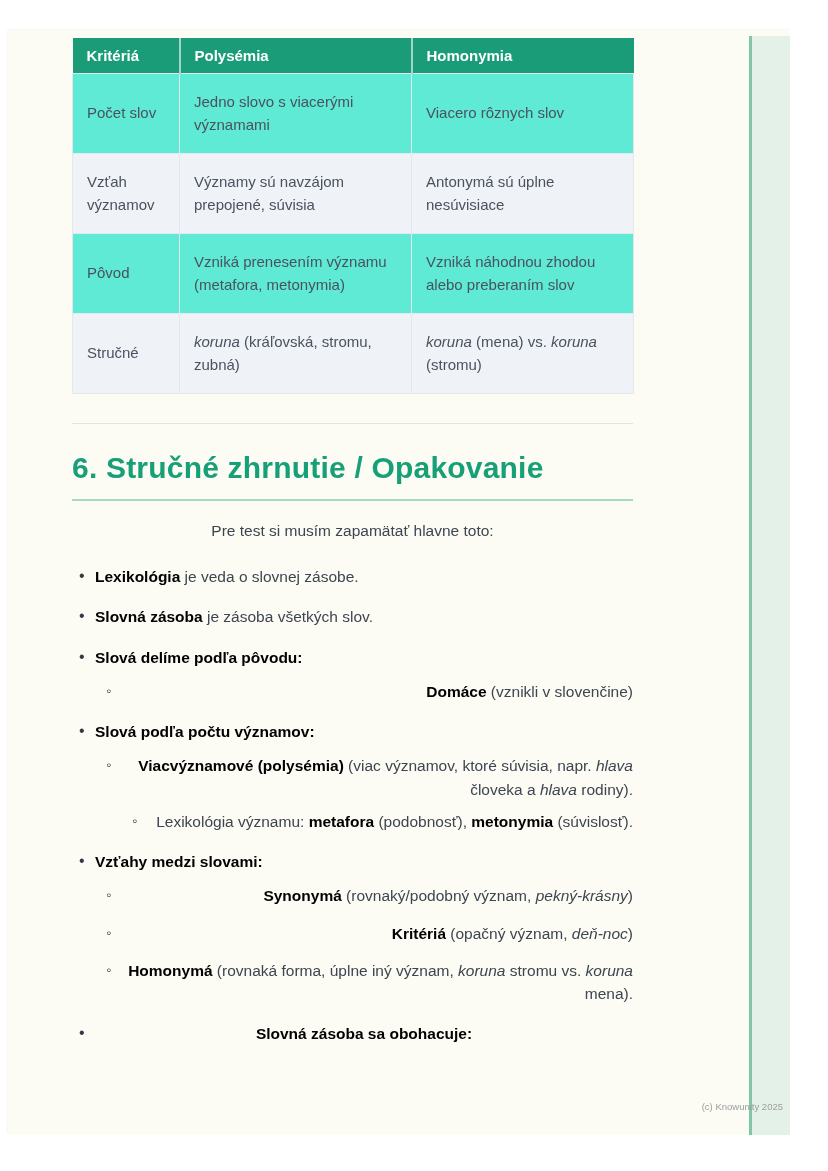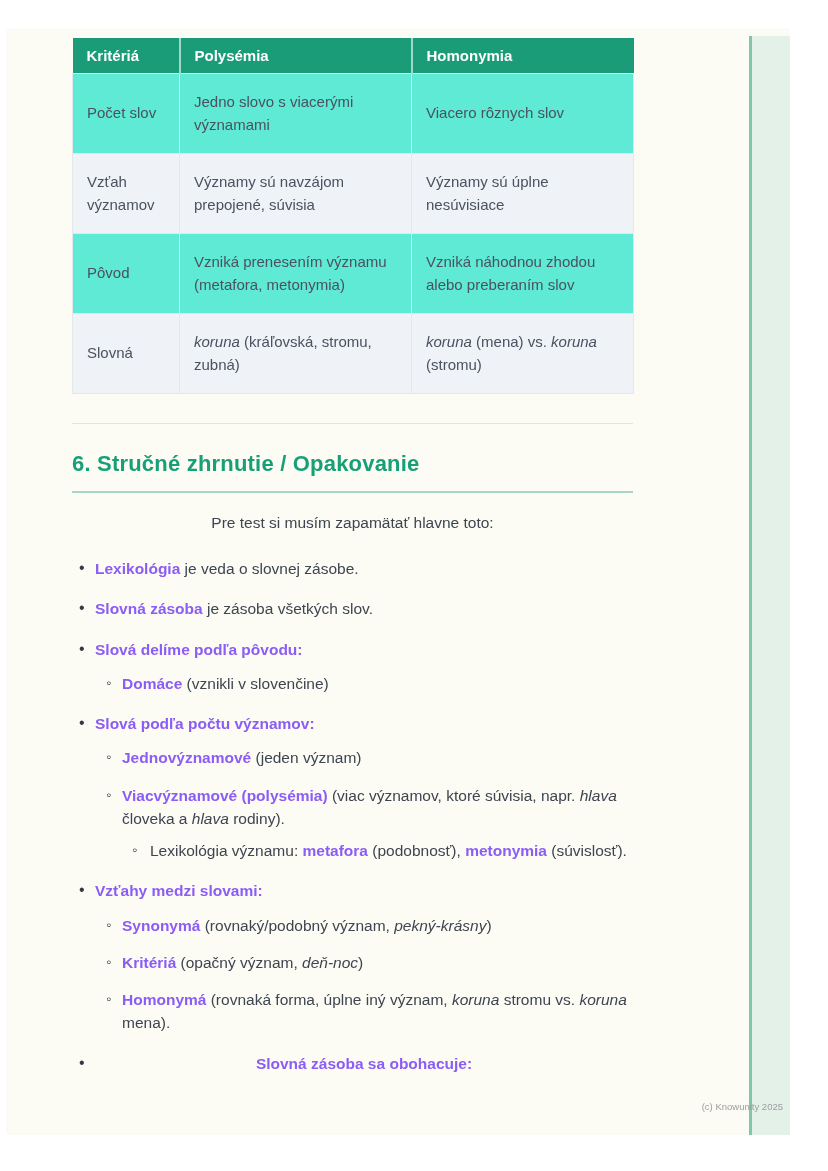--- a/index.html
+++ b/index.html
@@ -42,41 +42,41 @@
   table.cmp tbody tr:nth-child(even){background:var(--alt-row,#eff2f6);}
   table.cmp em{font-style:italic;}
 
   
   .section-divider{
     border:none;border-top:1px solid #e4e3dd;
     margin:29px 0 0 0;width:561px;
   }
   .section-heading{
     margin:27px 0 0 0;padding:0 0 14px 0;
-    font-size:22px;font-weight:700;color:var(--heading,#17a077);
+    font-size:30px;font-weight:700;color:var(--heading,#17a077);
     border-bottom:2px solid var(--underline,#a6d9c4);
     letter-spacing:0.2px;
   }
   .intro{
     margin:21px 0 0 0;font-size:15.5px;color:var(--body-text,#3d4551);text-align:center;
   }
 
   
   .summary-wrap{margin-top:25px;}
   .summary-wrap ul{list-style:none;margin:0;padding:0;}
   .summary-wrap li{
     position:relative;font-size:15.5px;line-height:1.5;
     color:var(--body-text,#3d4551);
   }
-  .summary-wrap strong{font-weight:700;color:#8b5cf6;}
+  .summary-wrap strong{font-weight:700;color:#000000;}
   .summary-wrap em{font-style:italic;}
   ul.lvl1 > li{padding-left:23px;margin-bottom:17px;}
   ul.lvl1 > li::before{content:"•";position:absolute;left:7px;top:-1px;font-size:16px;color:#323a46;}
   ul.lvl2{margin-top:11px !important;}
-  ul.lvl2 > li{padding-left:27px;margin-bottom:14px;}
+  ul.lvl2 > li{padding-left:27px;margin-bottom:14px;text-align:right;}
   ul.lvl2 > li::before{content:"◦";position:absolute;left:11px;top:0;font-size:15px;color:#323a46;}
   ul.lvl3{margin-top:9px !important;}
   ul.lvl3 > li{padding-left:28px;margin-bottom:0;}
   ul.lvl3 > li::before{content:"◦";position:absolute;left:10px;top:0;font-size:15px;color:#323a46;}
   ul.lvl1 > li:last-child{margin-bottom:0;text-align:center;}
 
   
   .copyright{
     position:absolute;right:7px;top:1071px;
     font-size:9.5px;color:#9a9e9e;z-index:5;white-space:nowrap;
@@ -105,50 +105,49 @@
       </thead>
       <tbody id="table-body">
           <tr>
             <td>Počet slov</td>
             <td><span>Jedno slovo s viacerými významami</span></td>
             <td><span>Viacero rôznych slov</span></td>
           </tr>
           <tr>
             <td>Vzťah významov</td>
             <td><span>Významy sú navzájom prepojené, súvisia</span></td>
-            <td><span>Významy sú úplne nesúvisiace</span></td>
+            <td><span>Antonymá sú úplne nesúvisiace</span></td>
           </tr>
           <tr>
             <td>Pôvod</td>
             <td><span>Vzniká prenesením významu (metafora, metonymia)</span></td>
             <td><span>Vzniká náhodnou zhodou alebo preberaním slov</span></td>
           </tr>
           <tr>
-            <td>Slovná</td>
+            <td>Stručné</td>
             <td><em>koruna</em><span> (kráľovská, stromu, zubná)</span></td>
             <td><em>koruna</em><span> (mena) vs. </span><em>koruna</em><span> (stromu)</span></td>
           </tr>
         </tbody>
     </table>
 
     <hr class="section-divider">
 
     <h2 class="section-heading">6. Stručné zhrnutie / Opakovanie</h2>
 
     <p class="intro">Pre test si musím zapamätať hlavne toto:</p>
 
     <div class="summary-wrap" id="summary-root">
         <ul class="lvl1">
           <li><strong>Lexikológia</strong><span> je veda o slovnej zásobe.</span></li>
           <li><strong>Slovná zásoba</strong><span> je zásoba všetkých slov.</span></li>
           <li><strong>Slová delíme podľa pôvodu:</strong><ul class="lvl2">
               <li><strong>Domáce</strong><span> (vznikli v slovenčine)</span></li>
             </ul></li>
           <li><strong>Slová podľa počtu významov:</strong><ul class="lvl2">
-              <li><strong>Jednovýznamové</strong><span> (jeden význam)</span></li>
               <li><strong>Viacvýznamové (polysémia)</strong><span> (viac významov, ktoré súvisia, napr. </span><em>hlava</em><span> človeka a </span><em>hlava</em><span> rodiny).</span><ul class="lvl3">
                   <li><span>Lexikológia významu: </span><strong>metafora</strong><span> (podobnosť), </span><strong>metonymia</strong><span> (súvislosť).</span></li>
                 </ul></li>
             </ul></li>
           <li><strong>Vzťahy medzi slovami:</strong><ul class="lvl2">
               <li><strong>Synonymá</strong><span> (rovnaký/podobný význam, </span><em>pekný-krásny</em><span>)</span></li>
               <li><strong>Kritériá</strong><span> (opačný význam, </span><em>deň-noc</em><span>)</span></li>
               <li><strong>Homonymá</strong><span> (rovnaká forma, úplne iný význam, </span><em>koruna</em><span> stromu vs. </span><em>koruna</em><span> mena).</span></li>
             </ul></li>
           <li><strong>Slovná zásoba sa obohacuje:</strong></li>

